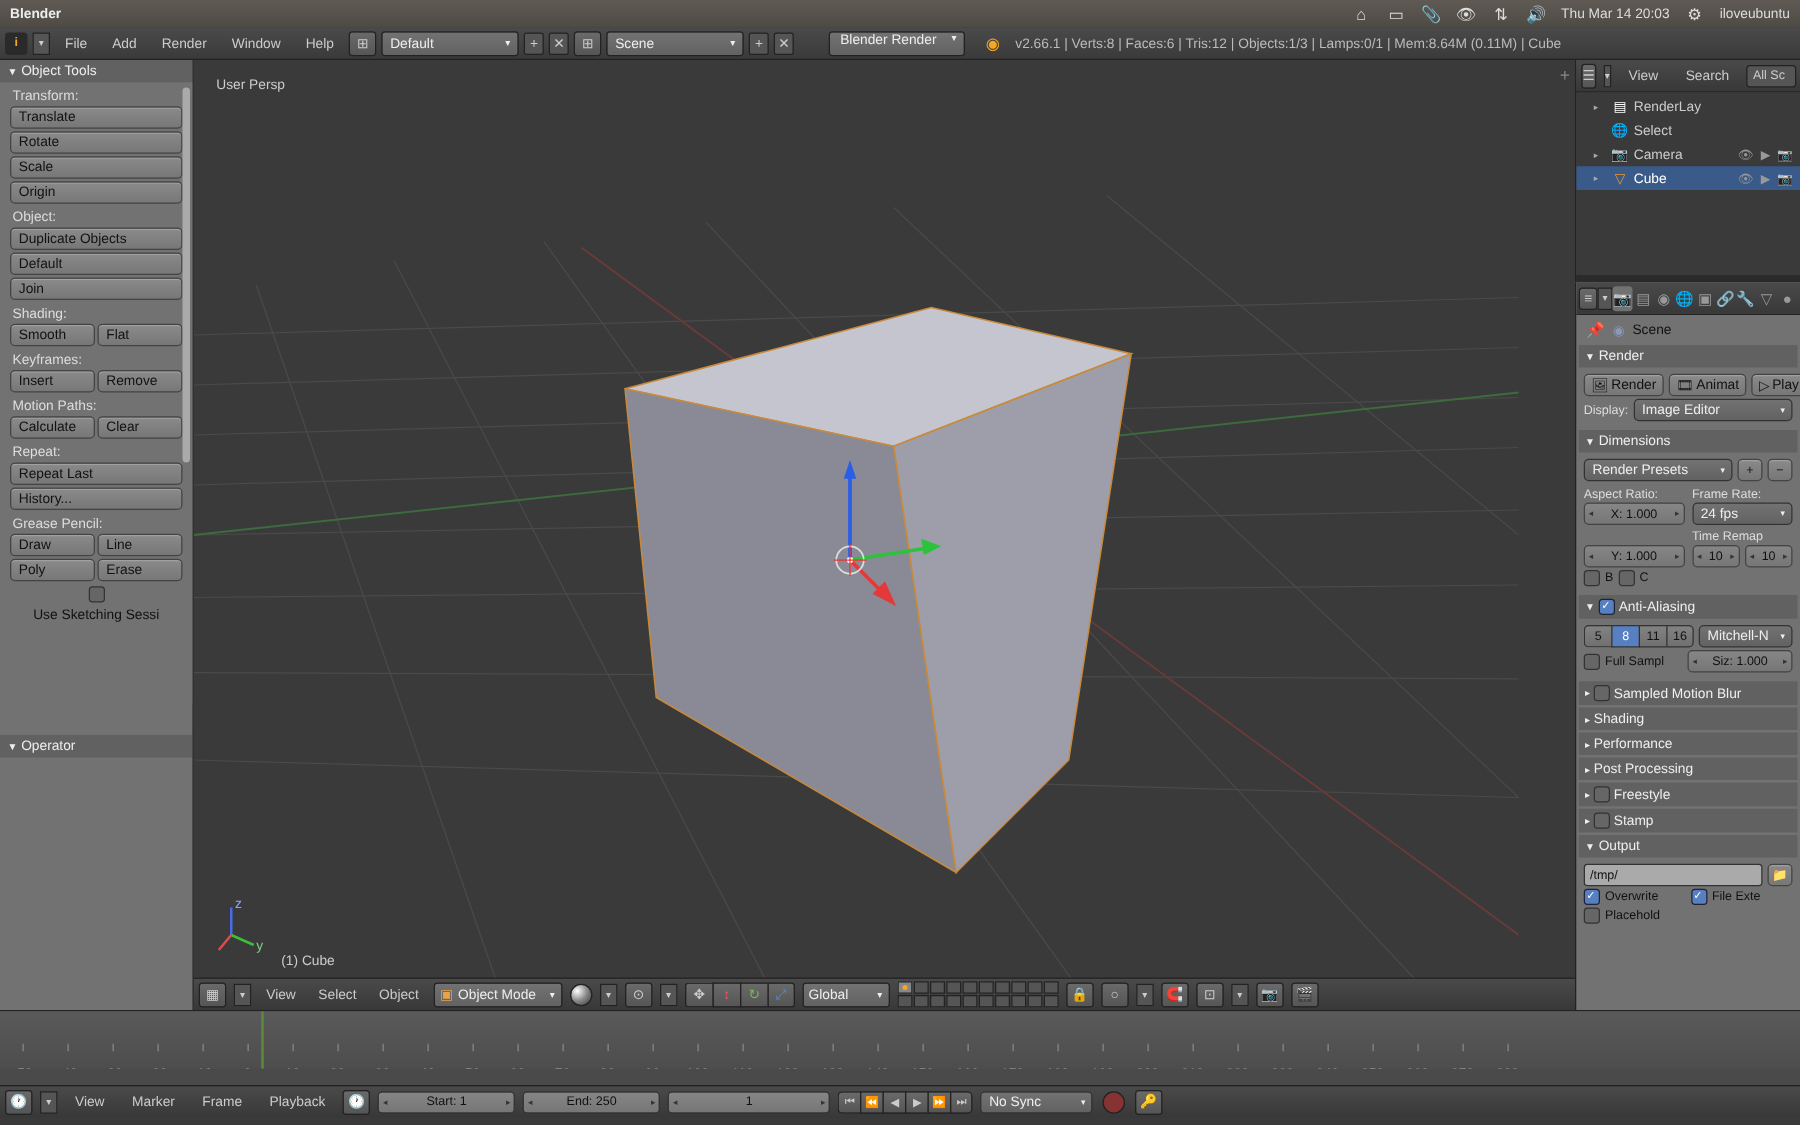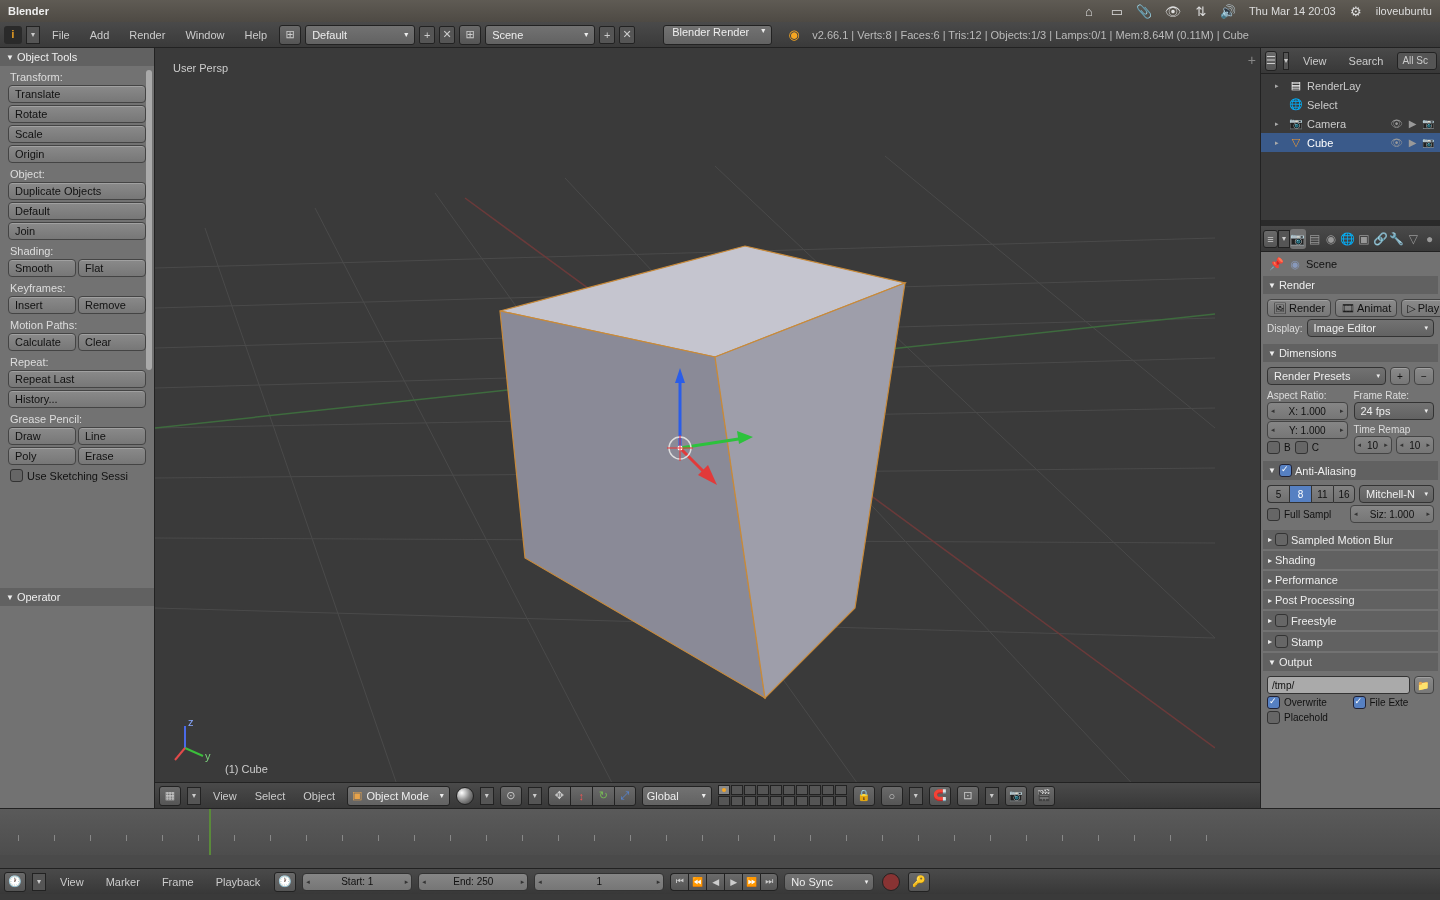--- a/index.html
+++ b/index.html
@@ -28,21 +28,21 @@
 
 
 .tool-shelf { width: 155px; background: #727272; overflow: hidden; border-right: 1px solid #222; position: relative; }
 .panel-header { background: rgba(0,0,0,0.15); padding: 3px 6px; color: #eee; display: flex; align-items: center; gap: 3px; cursor: pointer; }
 .tri { font-size: 8px; }
 .shelf-body { padding: 2px 8px 4px 8px; background: #727272; overflow-y: auto; height: 497px; }
 .label { color: #ddd; padding: 3px 0 2px 2px; }
 .tbtn { background: linear-gradient(#8a8a8a,#777); border: 1px solid #444; border-radius: 4px; height: 18px; display: flex; align-items: center; padding: 0 6px; color: #111; cursor: pointer; margin-bottom: 2px; box-shadow: inset 0 1px rgba(255,255,255,0.2); }
 .btn-row { display: flex; gap: 2px; }
 .btn-row .tbtn { flex: 1; }
-.chk { padding: 2px 2px; color: #111; display: flex; align-items: center; gap: 4px; }
+.chk { padding: 2px 2px; color: #111; display: flex; align-items: center; gap: 4px; flex-direction: column; }
 .chk-box { width: 13px; height: 13px; background: #666; border: 1px solid #333; border-radius: 3px; }
 .shelf-thumb { position:absolute; right:2px; top:22px; width:6px; height:300px; background:#aaa; border-radius:3px; }
 
 
 .viewport { flex: 1; background: #3a3a3a; position: relative; overflow: hidden; }
 .vp-text { position: absolute; color: #ccc; font-size: 11px; }
 
 
 .cube-svg { position: absolute; left: 0; top: 0; }
 
@@ -447,21 +447,21 @@
             <div class="drop-field">
                 <span>Render Presets</span>
               </div>
             <div class="pbtn small">+</div>
             <div class="pbtn small">−</div>
           </div>
           <div class="col-pair" style="margin-top:3px">
             <div class="col">
               <div class="col-head">Aspect Ratio:</div>
               <div class="num-field">X: 1.000</div>
-              <div class="num-field" style="margin-top:1px">Y: 1.000</div>
+              <div class="num-field" style="margin-top:16px">Y: 1.000</div>
               <div class="prop-row" style="margin-top:2px">
                 <span class="chk-box"></span>
                   <span style="color:#111;font-size:10px">B</span>
                 <span class="chk-box"></span>
                   <span style="color:#111;font-size:10px">C</span>
               </div>
             </div>
             <div class="col">
               <div class="col-head">Frame Rate:</div>
               <div class="drop-field">

